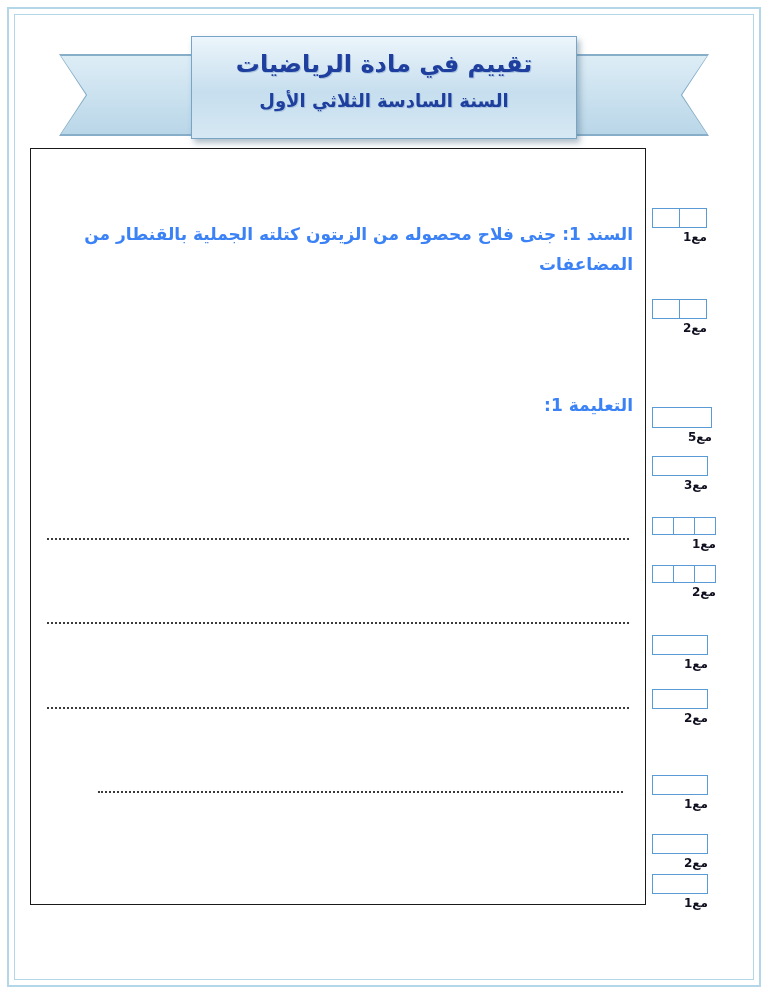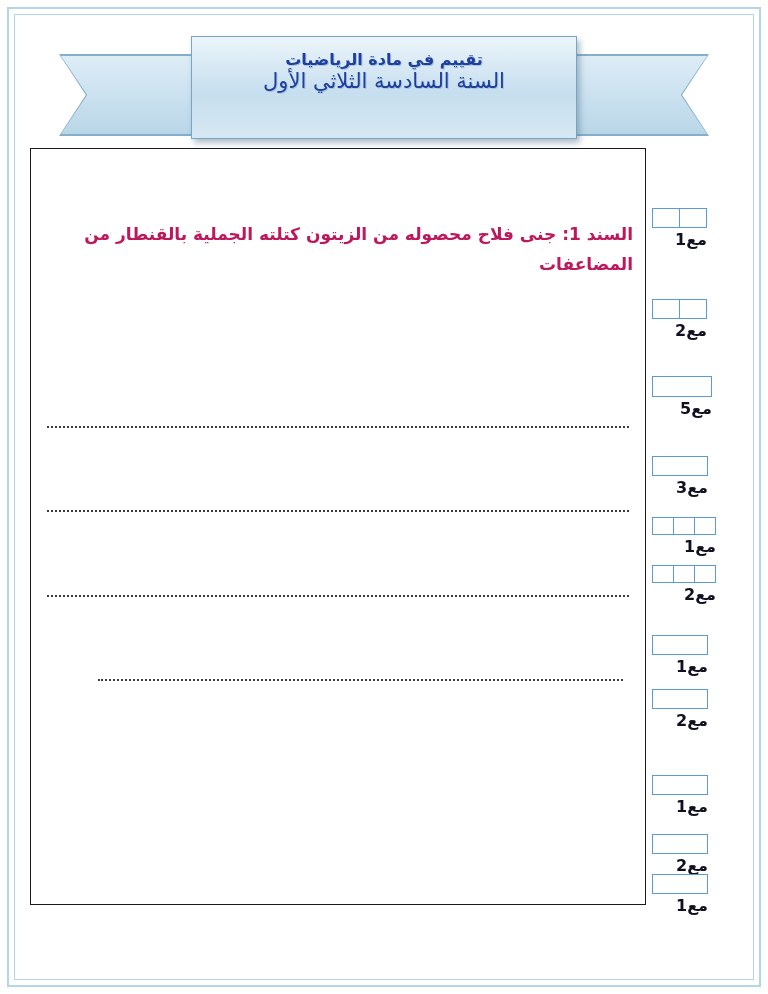--- a/index.html
+++ b/index.html
@@ -24,48 +24,48 @@
   .flag .shape-fill { position:absolute; inset:2px; background:linear-gradient(180deg,#ddedf6 0%,#b9d6e8 100%); }
   .flag-left .shape, .flag-left .shape-fill  { clip-path:polygon(0 0,100% 0,100% 100%,0 100%,17% 50%); }
   .flag-right .shape, .flag-right .shape-fill{ clip-path:polygon(0 0,100% 0,83% 50%,100% 100%,0 100%); }
   .banner-center {
     position:absolute; left:136px; top:6px; width:386px; height:103px;
     background:linear-gradient(180deg,#ecf5fb 0%,#c6deee 55%,#d6e8f3 100%);
     border:1px solid #76a5c5;
     box-shadow:3px 4px 6px rgba(80,110,135,.45);
     text-align:center; padding-top:13px;
   }
-  .title1 { font-size:16px; font-weight:bold; color:#1e3f9d; text-shadow:1px 1px 0 #a9c4e0;text-align:center; }
-  .title2 { font-size:21px; font-weight:normal; color:#1e3f9d; text-shadow:1px 1px 0 #a9c4e0; }
+  .title1 { font-size:24px; font-weight:bold; color:#1e3f9d; text-shadow:1px 1px 0 #a9c4e0;text-align:center; }
+  .title2 { font-size:18px; font-weight:bold; color:#1e3f9d; margin-top:12px; text-shadow:1px 1px 0 #a9c4e0; }
 
   
   .content {
     position:absolute; left:30px; top:148px; width:616px; height:757px;
     border:1px solid #1a1a1a; background:#ffffff;
     direction:rtl; text-align:right;
     padding:13px 12px 0 12px;
-    color:#be185d; font-weight:bold; font-size:17px; line-height:1.72;
+    color:#3b82f6; font-weight:bold; font-size:17px; line-height:1.72;
     white-space:pre-wrap;
   }
   .para  { }
   .gap24 { margin-top:24px; }
   .dots  { height:26px; border-bottom:2px dotted #3b3b3b; margin:0 4px; }
   .dots.first { margin-top:6px; }
   .dots.short { margin-right:10px; margin-left:55px; }
 
   
   .mbox  { position:absolute; left:652px; direction:rtl; }
   .cells { display:flex; }
   .cell  { border:1px solid #5b9bd5; background:#ffffff; }
   .cell + .cell { margin-right:-1px; }
   .c2  { width:28px; height:20px; }
   .c3  { width:22px; height:18px; }
   .c1  { width:56px; height:20px; }
   .c1w { width:60px; height:21px; }
-  .mlabel { font-size:16px; font-weight:bold; color:#101020; margin-top:2px; text-align:right; }
+  .mlabel { font-size:12px; font-weight:bold; color:#101020; margin-top:2px; text-align:right; }
 </style>
 </head>
 <body>
 
 <div class="page">
   <div class="frame-a"></div>
   <div class="frame-b"></div>
 
   <div class="banner">
     <div class="flag flag-left">
@@ -78,20 +78,21 @@
     </div>
     <div class="banner-center" dir="rtl">
       <div class="title1">تقييم في مادة الرياضيات</div>
       <div class="title2">السنة السادسة الثلاثي الأول</div>
     </div>
   </div>
 
   <div class="content">
     <div class="para">السند 1: جنى فلاح محصوله من الزيتون كتلته الجملية بالقنطار من المضاعفات</div>
 
+    <div class="para gap24">التعليمة 1:</div>
 
     <div class="dots first"></div>
     <div class="dots"></div>
     <div class="dots"></div>
     <div class="dots short"></div>
 
     
     
     
     
@@ -118,21 +119,21 @@
       </div>
     <div class="mlabel">مع1</div>
   </div>
   <div class="mbox" style="top:299px">
     <div class="cells">
         <span class="cell c2"></span>
         <span class="cell c2"></span>
       </div>
     <div class="mlabel">مع2</div>
   </div>
-  <div class="mbox" style="top:376px">
+  <div class="mbox" style="top:407px">
     <div class="cells">
         <span class="cell c1w"></span>
       </div>
     <div class="mlabel">مع5</div>
   </div>
   <div class="mbox" style="top:456px">
     <div class="cells">
         <span class="cell c1"></span>
       </div>
     <div class="mlabel">مع3</div>

